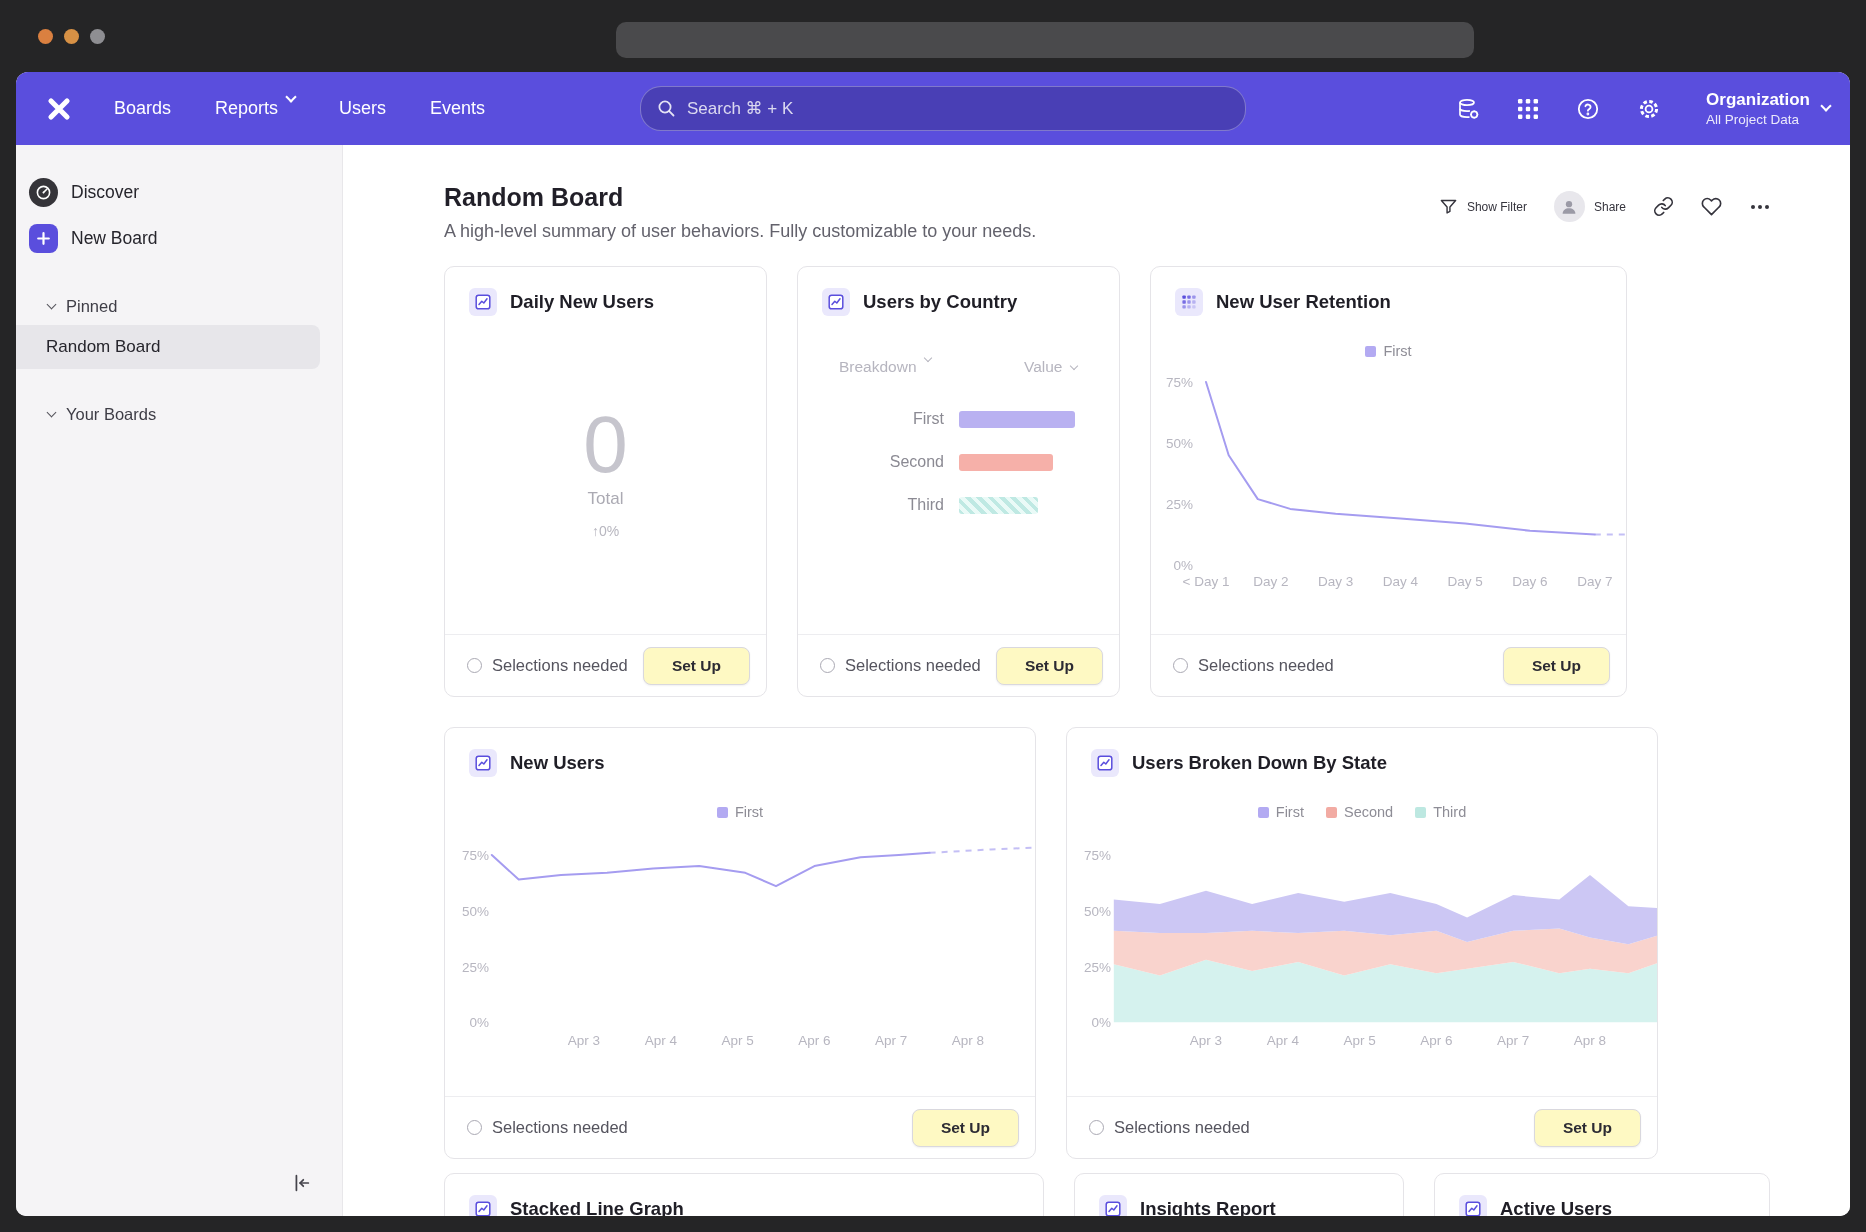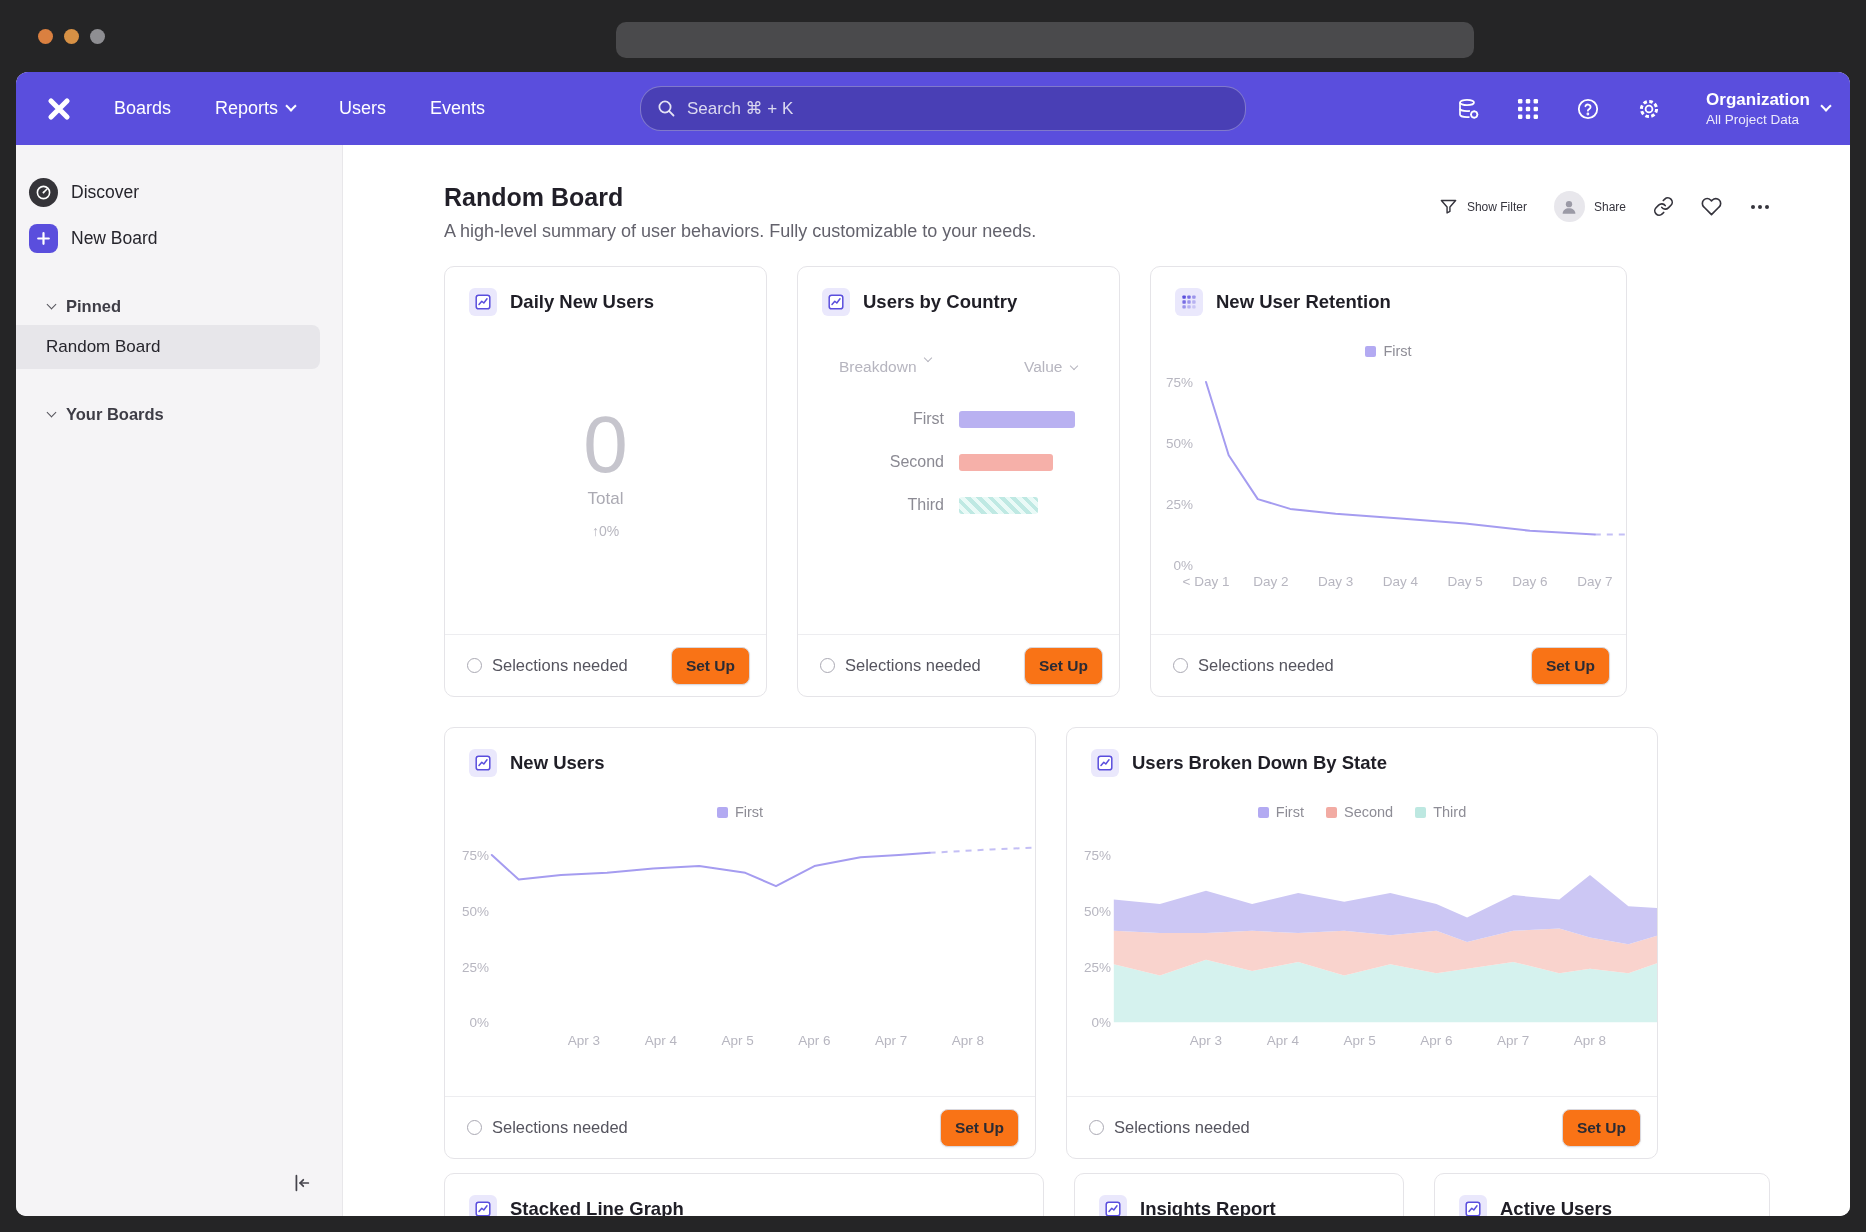--- a/index.html
+++ b/index.html
@@ -11,42 +11,42 @@
 .titlebar{height:72px;position:relative;display:flex;align-items:center}
 .traffic{display:flex;gap:11px;margin-left:38px}
 .tl{width:15px;height:15px;border-radius:50%;display:inline-block;cursor:pointer}
 .tl-close{background:#da8040}.tl-min{background:#d79145}.tl-max{background:#8e8e92}
 .url-bar{position:absolute;left:616px;top:22px;width:858px;height:36px;border-radius:10px;background:#4a4a4c;cursor:text}
 .window{position:absolute;left:16px;right:16px;top:72px;bottom:16px;border-radius:12px 12px 10px 10px;overflow:hidden;background:#fff}
 
 
 .topnav{height:73px;background:#5a4edd;display:flex;align-items:center;position:relative;padding-left:28px}
 .logo{margin-right:40px;display:flex;align-items:center;cursor:pointer}
-.nav-item{color:#fff;font-size:18px;font-weight:500;margin-right:44px;display:flex;align-items:center;gap:9px;cursor:pointer;white-space:nowrap}
+.nav-item{color:#fff;font-size:18px;font-weight:500;margin-right:44px;display:flex;gap:9px;cursor:pointer;white-space:nowrap}
 .chev{width:8px;height:8px;border-right:2px solid currentColor;border-bottom:2px solid currentColor;transform:rotate(45deg);display:inline-block;margin-top:-5px}
 .search{position:absolute;left:624px;top:14px;width:606px;height:45px;background:rgba(0,0,0,.18);border:1px solid rgba(255,255,255,.3);border-radius:21px;display:flex;align-items:center;padding:8px 16px;gap:11px;cursor:text}
 .search input{flex:1;background:transparent;border:none;outline:none;color:#fff;font-size:17px;font-family:inherit}
 .search input::placeholder{color:rgba(255,255,255,.8)}
 .nav-right{position:absolute;right:20px;top:0;height:73px;display:flex;align-items:center;gap:37px}
 .nav-icon{display:flex;align-items:center;cursor:pointer}
 .org{display:flex;align-items:center;gap:12px;color:#fff;cursor:pointer;margin-left:8px}
 .org-name{font-size:17px;font-weight:700;line-height:1.15}
 .org-project{font-size:13.5px;color:rgba(255,255,255,.88);margin-top:2px}
 
 
 .content{display:flex;height:calc(100% - 73px)}
 .sidebar{width:327px;background:#f5f4f6;border-right:1px solid #e8e7ea;position:relative;flex:none}
 .main{flex:1;background:#fff;position:relative;overflow:hidden;padding:0 79px 0 101px}
 
 
 .side-row{display:flex;align-items:center;gap:13px;height:46px;padding-left:13px;font-size:17.5px;color:#26252c;font-weight:500;cursor:pointer}
 .side-top{margin-top:24px}
 .discover-badge{width:29px;height:29px;border-radius:50%;background:#353439;display:flex;align-items:center;justify-content:center;flex:none}
 .newboard-badge{width:29px;height:29px;border-radius:8px;background:#5a4edd;display:flex;align-items:center;justify-content:center;flex:none}
-.section-row{display:flex;align-items:center;gap:11px;height:38px;padding-left:32px;font-size:16.5px;color:#3e3d46;font-weight:700;margin-top:26px;cursor:pointer}
+.section-row{display:flex;align-items:center;gap:11px;height:38px;padding-left:32px;font-size:16.5px;color:#3e3d46;font-weight:400;margin-top:26px;cursor:pointer}
 .chev-dark{width:7px;height:7px;border-right:1.8px solid #55545c;border-bottom:1.8px solid #55545c;transform:rotate(45deg);display:inline-block;margin-top:-4px}
 .board-item{height:44px;display:flex;align-items:center;padding-left:30px;font-size:17px;color:#26252c;margin-right:22px;border-radius:0 8px 8px 0;cursor:pointer}
 .board-item.selected{background:#e7e6ea}
 .collapse-btn{position:absolute;bottom:22px;right:30px;cursor:pointer;display:flex}
 
 
 .board-header{padding-top:38px;position:relative}
 .board-title{font-size:25px;font-weight:700;color:#211f28}
 .board-subtitle{margin-top:9px;font-size:18px;color:#63626c}
 .toolbar{position:absolute;top:46px;right:0;display:flex;align-items:center;gap:27px;color:#35343d}
@@ -64,21 +64,21 @@
 .row3 .card{height:300px}
 .c-r3a{width:600px}.c-r3b{width:330px}.c-r3c{width:336px}
 .card{border:1px solid #e5e4e8;border-radius:10px;background:#fff;display:flex;flex-direction:column;overflow:hidden}
 .card-head{display:flex;align-items:center;gap:13px;padding:21px 24px 14px;flex:none}
 .card-icon{width:28px;height:28px;border-radius:6px;background:#eae8fc;display:flex;align-items:center;justify-content:center;flex:none}
 .card-title{font-size:18.5px;font-weight:700;color:#1f1e26}
 .card-body{flex:1;position:relative;overflow:hidden}
 .card-foot{border-top:1px solid #ededf0;height:62px;flex:none;display:flex;align-items:center;justify-content:space-between;padding:0 16px 0 22px}
 .foot-status{display:flex;align-items:center;gap:10px;font-size:16.5px;color:#55545e}
 .status-circle{width:15px;height:15px;border:1.5px solid #aaa9b3;border-radius:50%;flex:none}
-.setup-btn{font-family:inherit;font-size:15.5px;font-weight:600;color:#2c2b33;background:#f97316;border:1px solid #d9d8de;border-radius:8px;padding:9px 14px;cursor:pointer;box-shadow:0 1px 2px rgba(20,20,40,.06)}
+.setup-btn{font-family:inherit;font-size:15.5px;font-weight:600;color:#2c2b33;background:#fef9c3;border:1px solid #d9d8de;border-radius:8px;padding:9px 28px;cursor:pointer;box-shadow:0 1px 2px rgba(20,20,40,.06)}
 
 
 .metric-body{display:flex;flex-direction:column;align-items:center;justify-content:center;height:100%;transform:translateY(-10px)}
 .big-zero{font-size:80px;color:#c6c5cd;line-height:1}
 .metric-label{font-size:17px;color:#abaab3;margin-top:4px}
 .metric-delta{font-size:14px;color:#b7b6bf;margin-top:14px}
 
 
 .cols{position:absolute;top:28px;left:0;right:0;font-size:15.5px;color:#b6b5bf}
 .col-breakdown{position:absolute;left:41px;display:flex;align-items:flex-start;gap:8px;cursor:pointer}

